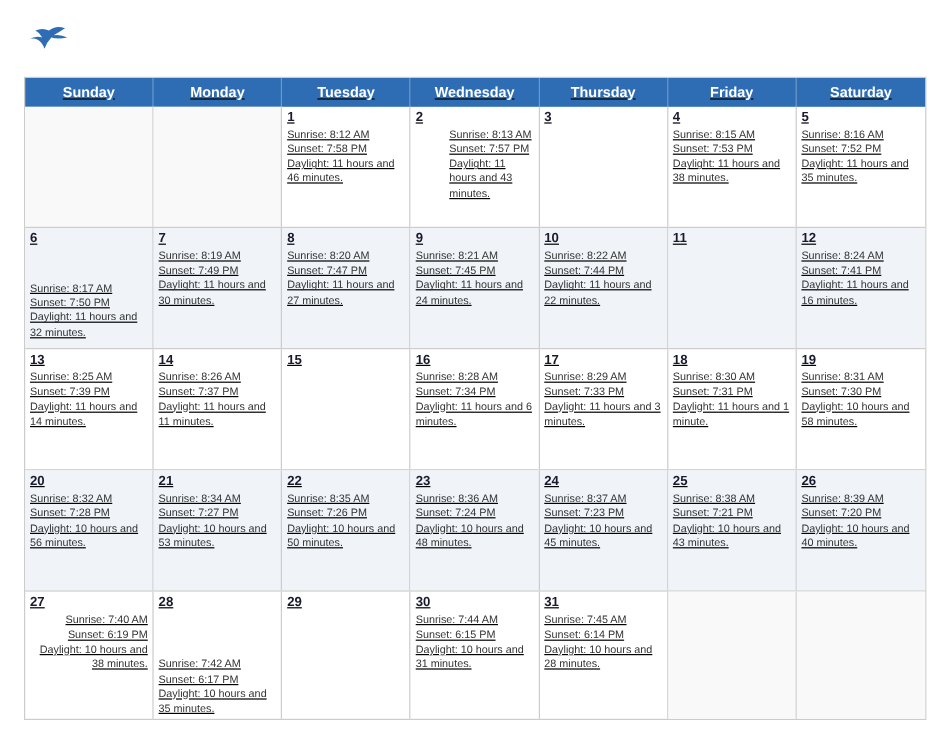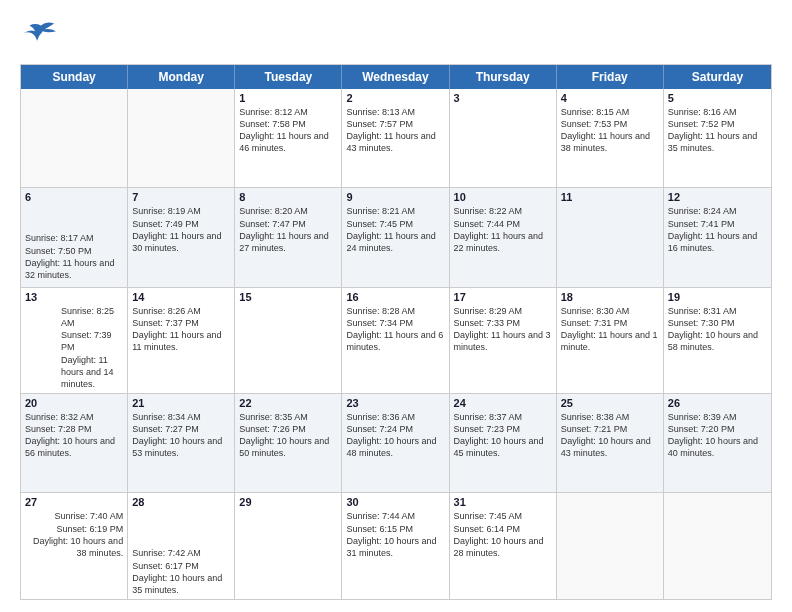--- a/index.html
+++ b/index.html
@@ -9,20 +9,21 @@
       width: 792px;
       height: 612px;
       overflow: hidden;
     }
     .page {
       width: 792px;
       height: 612px;
       padding: 16px 20px 12px 20px;
       display: flex;
       flex-direction: column;
+      text-decoration: underline;
     }
     .header {
       display: flex;
       justify-content: space-between;
       align-items: flex-start;
       margin-bottom: 10px;
     }
     .title-block {
       text-align: right;
     }
@@ -163,21 +164,21 @@
           <div class="day-cell empty"></div>
           <div class="day-cell empty"></div>
           <div class="day-cell">
             <div class="day-number">1</div>
             <div class="day-info" style="white-space: pre-line;">Sunrise: 8:12 AM
 Sunset: 7:58 PM
 Daylight: 11 hours and 46 minutes.</div>
           </div>
           <div class="day-cell">
             <div class="day-number">2</div>
-            <div class="day-info" style="white-space: pre-line;">Sunrise: 8:13 AM
+            <div class="day-info" style="white-space: pre-line; margin-left: 28px;">Sunrise: 8:13 AM
 Sunset: 7:57 PM
 Daylight: 11 hours and 43 minutes.</div>
           </div>
           <div class="day-cell">
             <div class="day-number">3</div>
           </div>
           <div class="day-cell">
             <div class="day-number">4</div>
             <div class="day-info" style="white-space: pre-line;">Sunrise: 8:15 AM
 Sunset: 7:53 PM
@@ -227,21 +228,21 @@
           <div class="day-cell alt-row">
             <div class="day-number">12</div>
             <div class="day-info" style="white-space: pre-line;">Sunrise: 8:24 AM
 Sunset: 7:41 PM
 Daylight: 11 hours and 16 minutes.</div>
           </div>
         </div>
         <div class="week-row">
           <div class="day-cell">
             <div class="day-number">13</div>
-            <div class="day-info" style="white-space: pre-line; margin-left: 36px;">Sunrise: 8:25 AM
+            <div class="day-info" style="white-space: pre-line;">Sunrise: 8:25 AM
 Sunset: 7:39 PM
 Daylight: 11 hours and 14 minutes.</div>
           </div>
           <div class="day-cell">
             <div class="day-number">14</div>
             <div class="day-info" style="white-space: pre-line;">Sunrise: 8:26 AM
 Sunset: 7:37 PM
 Daylight: 11 hours and 11 minutes.</div>
           </div>
           <div class="day-cell">

